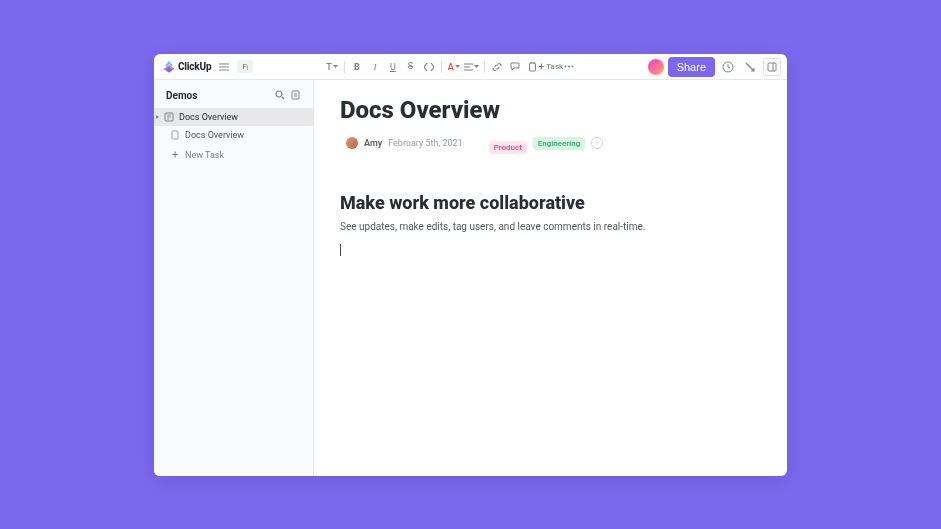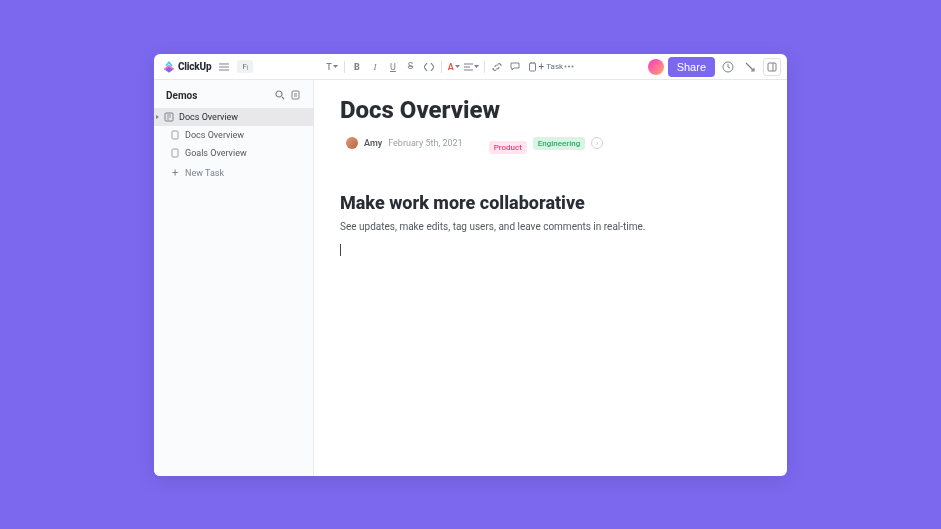--- a/index.html
+++ b/index.html
@@ -261,26 +261,20 @@
             <path d="M3 3h4M3 5h4M3 7h2" stroke="#7c828d" stroke-width="0.8"></path>
           </svg>
         <span>Docs Overview</span>
       </div>
       <div class="sb-item">
         <svg width="10" height="10" viewBox="0 0 10 10" style="margin-left:6px;">
             <rect x="2" y="1" width="6" height="8" rx="1" stroke="#9aa0a8" stroke-width="1" fill="none"></rect>
           </svg>
         <span>Docs Overview</span>
       </div>
-      <div class="sb-item">
-        <svg width="10" height="10" viewBox="0 0 10 10" style="margin-left:6px;">
-            <rect x="2" y="1" width="6" height="8" rx="1" stroke="#9aa0a8" stroke-width="1" fill="none"></rect>
-          </svg>
-        <span>Goals Overview</span>
-      </div>
       <div class="sb-item new">
         <span style="font-size:11px;margin-left:6px;width:10px;text-align:center;">+</span>
         <span>New Task</span>
       </div>
     </div>
 
     <div class="doc">
       <h1 class="doc-title">Docs Overview</h1>
       <div class="meta-row">
         <div class="meta-avatar"></div>

